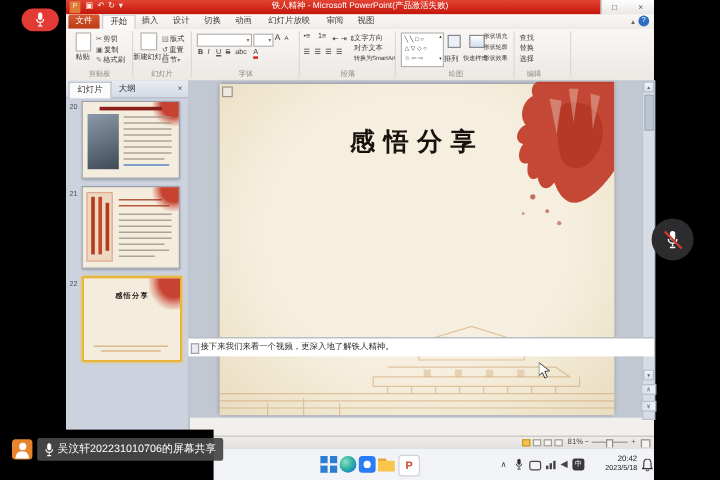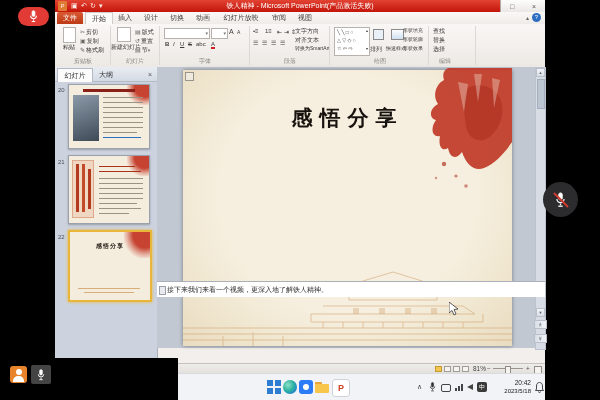--- a/index.html
+++ b/index.html
@@ -341,20 +341,21 @@
     <span style="color:#fff;">
         <svg class="micsvg" width="8" height="12" viewBox="0 0 12 18">
           <g fill="currentColor" stroke="currentColor">
             <rect x="4" y="1" width="4" height="8" rx="2"></rect>
             <path d="M2 8 a4 4 0 0 0 8 0" fill="none" stroke-width="1.4"></path>
             <line x1="6" y1="13" x2="6" y2="15" stroke-width="1.4"></line>
             <line x1="3.5" y1="16" x2="8.5" y2="16" stroke-width="1.4"></line>
           </g>
         </svg>
       </span>
+    <span id="share-text">吴汶轩202231010706的屏幕共享</span>
   </div>
 
   <div class="abs" id="mic-pill">
     <span style="color:#fff;">
         <svg class="micsvg" width="9" height="13" viewBox="0 0 12 18">
           <g fill="currentColor" stroke="currentColor">
             <rect x="4" y="1" width="4" height="8" rx="2"></rect>
             <path d="M2 8 a4 4 0 0 0 8 0" fill="none" stroke-width="1.4"></path>
             <line x1="6" y1="13" x2="6" y2="15" stroke-width="1.4"></line>
             <line x1="3.5" y1="16" x2="8.5" y2="16" stroke-width="1.4"></line>

